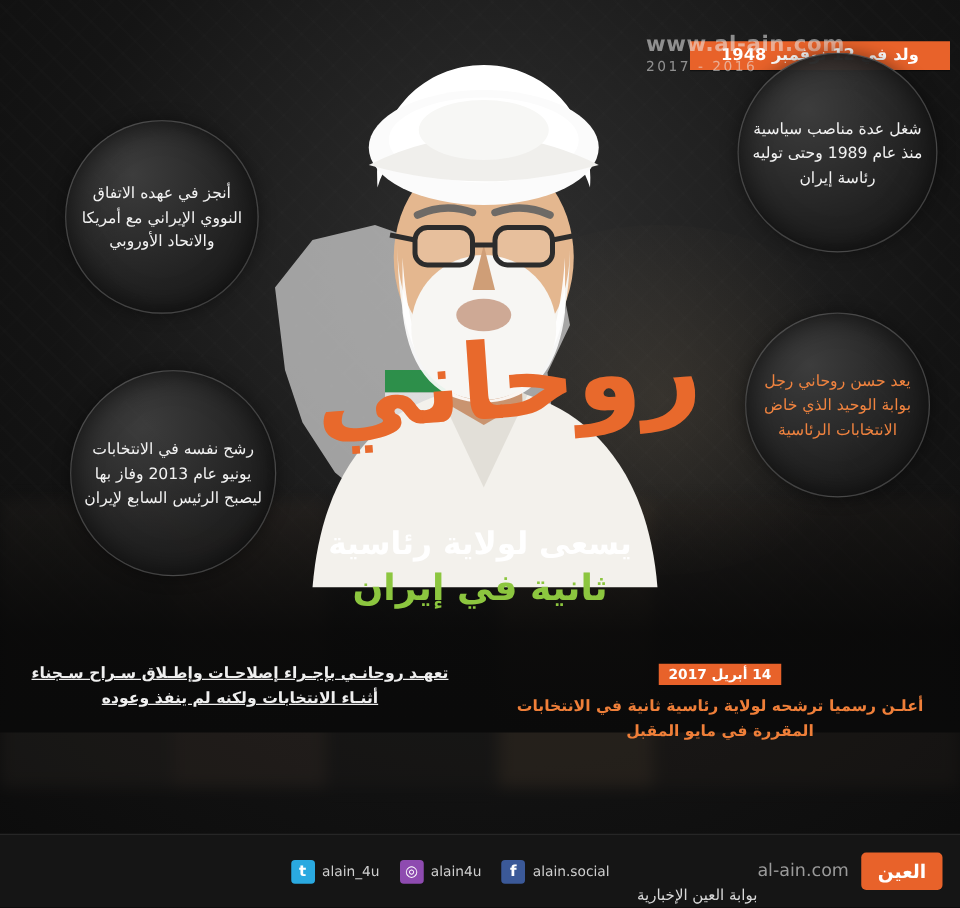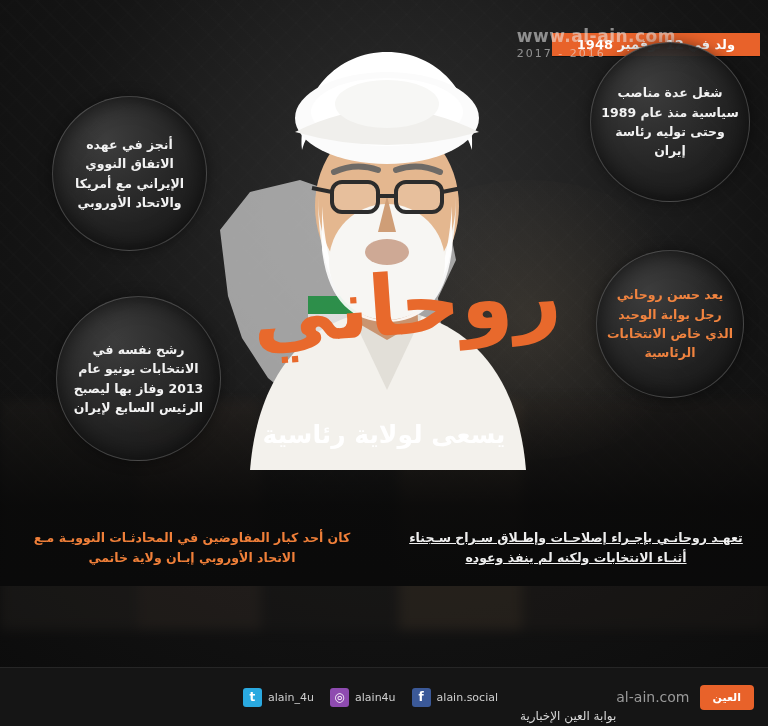--- a/index.html
+++ b/index.html
@@ -55,21 +55,21 @@
   
   .bubble{
     position:absolute;border-radius:50%;
     background:radial-gradient(circle at 35% 28%, rgba(62,62,62,.96) 0%, rgba(34,34,34,.96) 60%, rgba(22,22,22,.96) 100%);
     border:1px solid rgba(110,110,110,.45);
     box-shadow:0 0 22px rgba(0,0,0,.6) inset, 0 0 14px rgba(0,0,0,.45);
     display:flex;align-items:center;justify-content:center;
     text-align:center;color:#f2f2f2;line-height:1.55;
     padding:10px;box-sizing:border-box;
   }
-  .bubble span{display:block;font-size:12.5px;font-weight:bold;}
+  .bubble span{display:block;font-size:12.5px;font-weight:normal;}
   .bubble.orange span{color:#f0833f;}
 
   #b-jobs{right:18px;top:42px;width:160px;height:160px;}
   #b-nuclear{left:52px;top:96px;width:155px;height:155px;text-align:center;}
   #b-cleric{right:24px;top:250px;width:148px;height:148px;}
   #b-elect{left:56px;top:296px;width:165px;height:165px;}
 
   
   .callig{position:absolute;right:205px;top:260px;width:230px;height:150px;
     color:#e8692c;font-size:84px;line-height:1;font-weight:bold;
@@ -94,21 +94,21 @@
   .social{display:flex;align-items:center;direction:ltr;margin-left:auto;padding-left:14px;gap:16px;}
   .s-item{display:flex;align-items:center;gap:6px;color:#cfcfcf;font-size:11px;}
   .s-ico{width:19px;height:19px;border-radius:3px;display:flex;align-items:center;justify-content:center;
      color:#fff;font-size:12px;font-weight:bold;}
   .tw{background:#2aa9e0;}
   .ig{background:#8e4bb0;}
   .fb{background:#3b5998;}
   .portal{color:#d8d8d8;font-size:12px;margin-left:6px;margin-top:38px;}
   .footer-right{display:flex;align-items:center;gap:10px;padding-right:14px;direction:rtl;}
   .site{color:#9a9a9a;font-size:14px;}
-  .logo{background:#e8622a;color:#fff;font-size:11px;font-weight:bold;padding:6px 13px;border-radius:4px;}
+  .logo{background:#e8622a;color:#fff;font-size:15px;font-weight:bold;padding:6px 13px;border-radius:4px;}
 </style>
 </head>
 <body>
 
 <div id="stage">
 
   <div class="bg"></div>
   <div class="bg-motif"></div>
   <div class="photostrip"></div>
   <div class="bg-orn"></div>
@@ -176,28 +176,30 @@
     <span>يعد حسن روحاني رجل بوابة الوحيد الذي خاض الانتخابات الرئاسية</span>
   </div>
   <div class="bubble" id="b-elect">
     <span>رشح نفسه في الانتخابات يونيو عام 2013 وفاز بها ليصبح الرئيس السابع لإيران</span>
   </div>
 
   <div class="callig">روحاني</div>
 
   <div class="headline">
     <div class="l1">يسعى لولاية رئاسية</div>
+    <div class="l2">ثانية في إيران</div>
   </div>
 
   <div class="cols">
+    <div class="col orange">
+      <div class="tag">14 أبريل 2017</div>
+      <p>أعلـن رسميا ترشحه لولاية رئاسية ثانية في الانتخابات المقررة في مايو المقبل</p>
+    </div>
     <div class="col white">
       <p>تعهـد روحانـي بإجـراء إصلاحـات وإطـلاق سـراح سـجناء أثنـاء الانتخابات ولكنه لم ينفذ وعوده</p>
-    </div>
-    <div class="col orange">
-      <p>كان أحد كبار المفاوضين في المحادثـات النوويـة مـع الاتحاد الأوروبي إبـان ولاية خاتمي</p>
     </div>
   </div>
 
   <div class="footer">
     <div class="footer-right">
       <div class="logo">العين</div>
       <div class="site">al-ain.com</div>
     </div>
     <div class="social">
       <div class="s-item">

